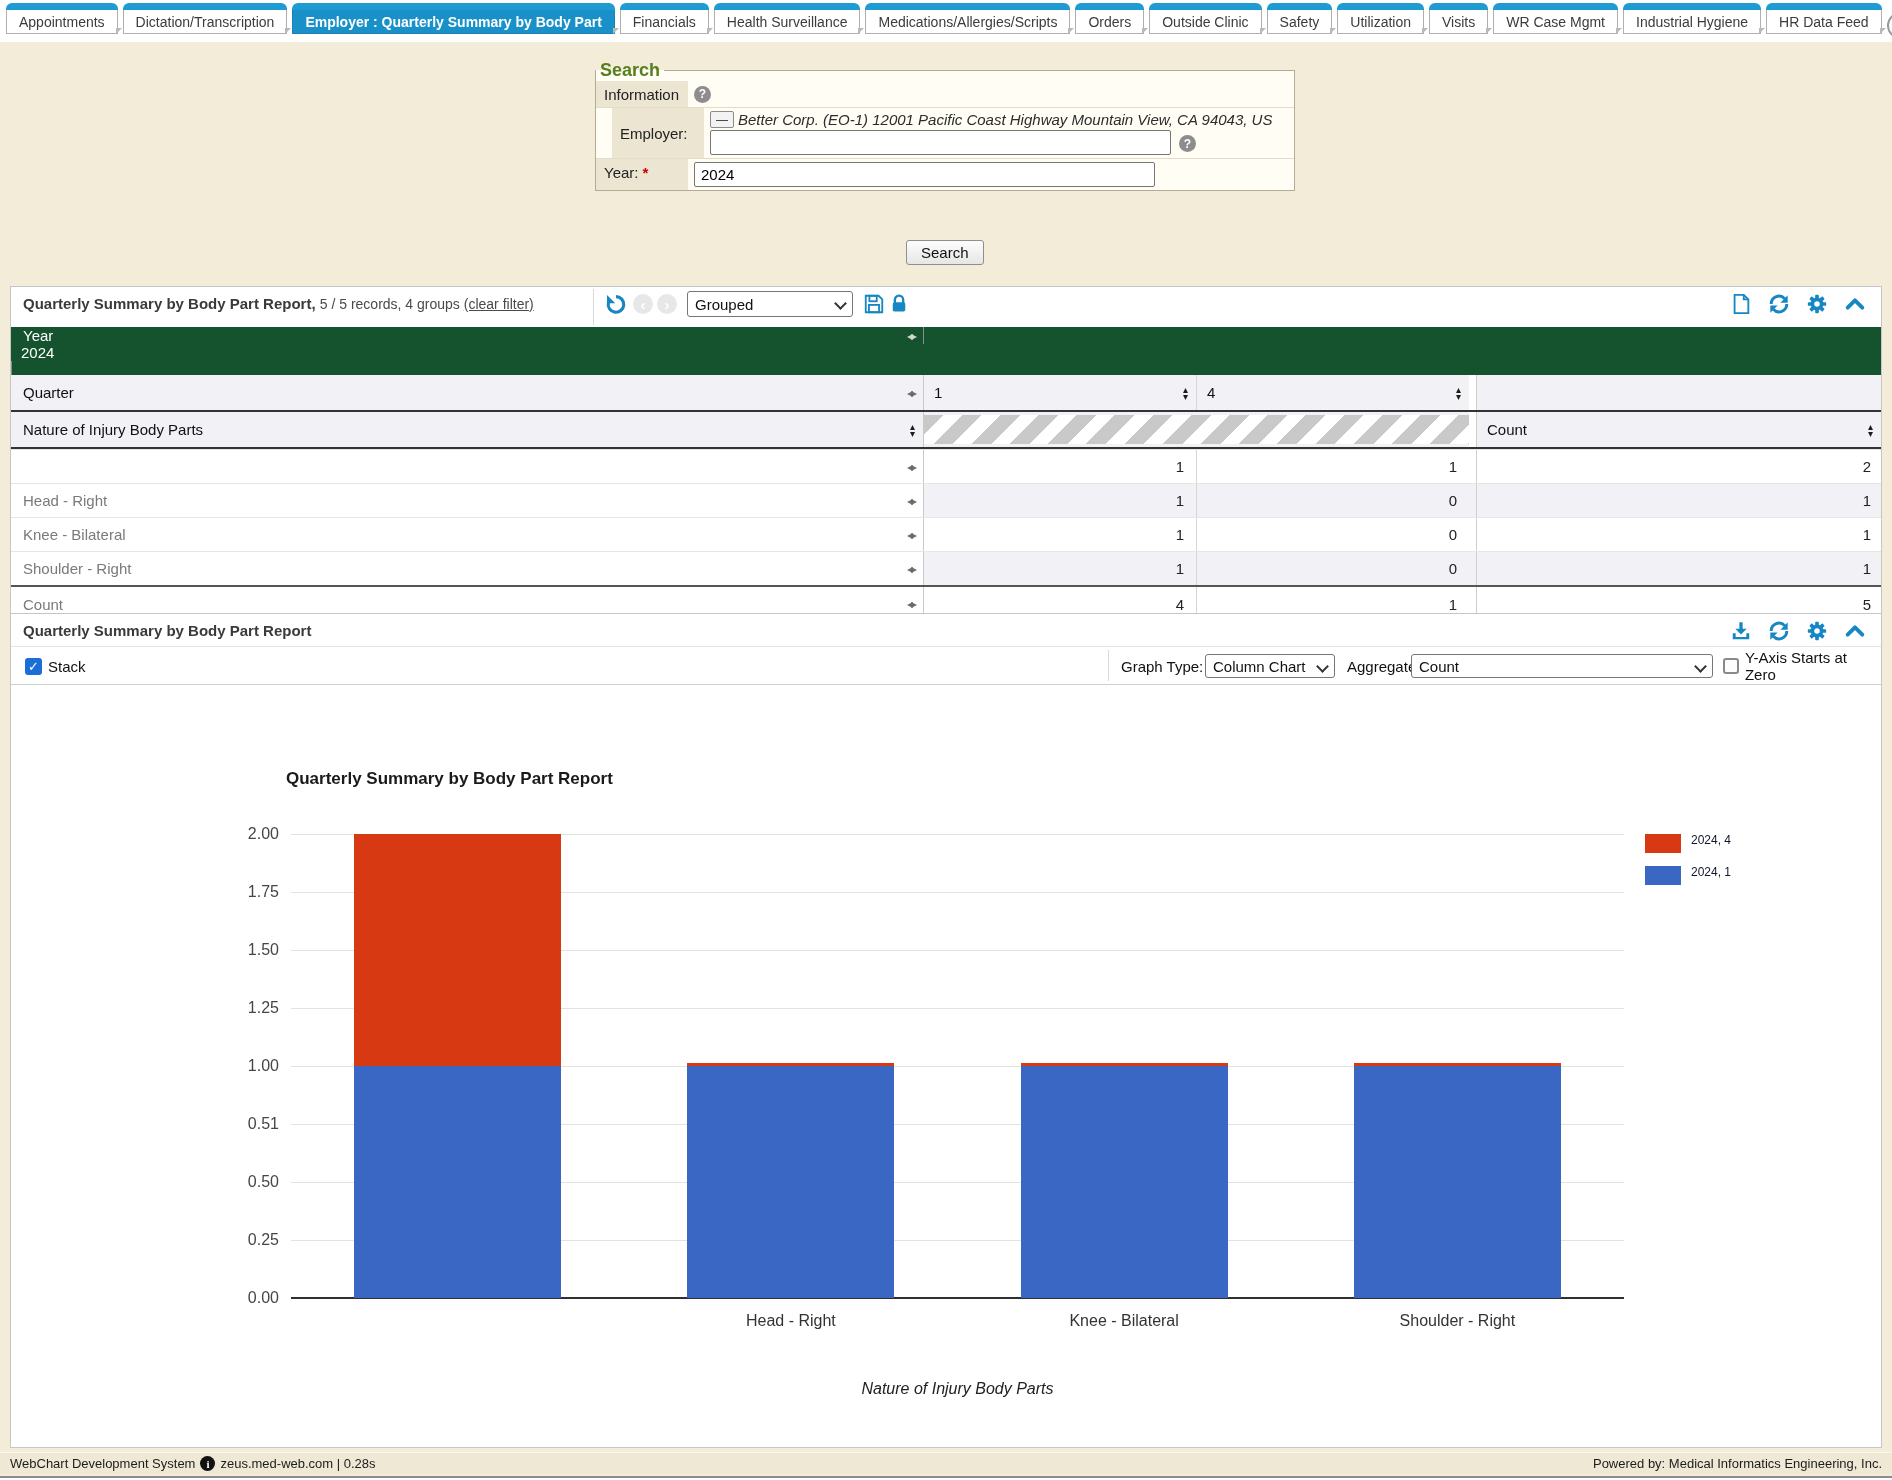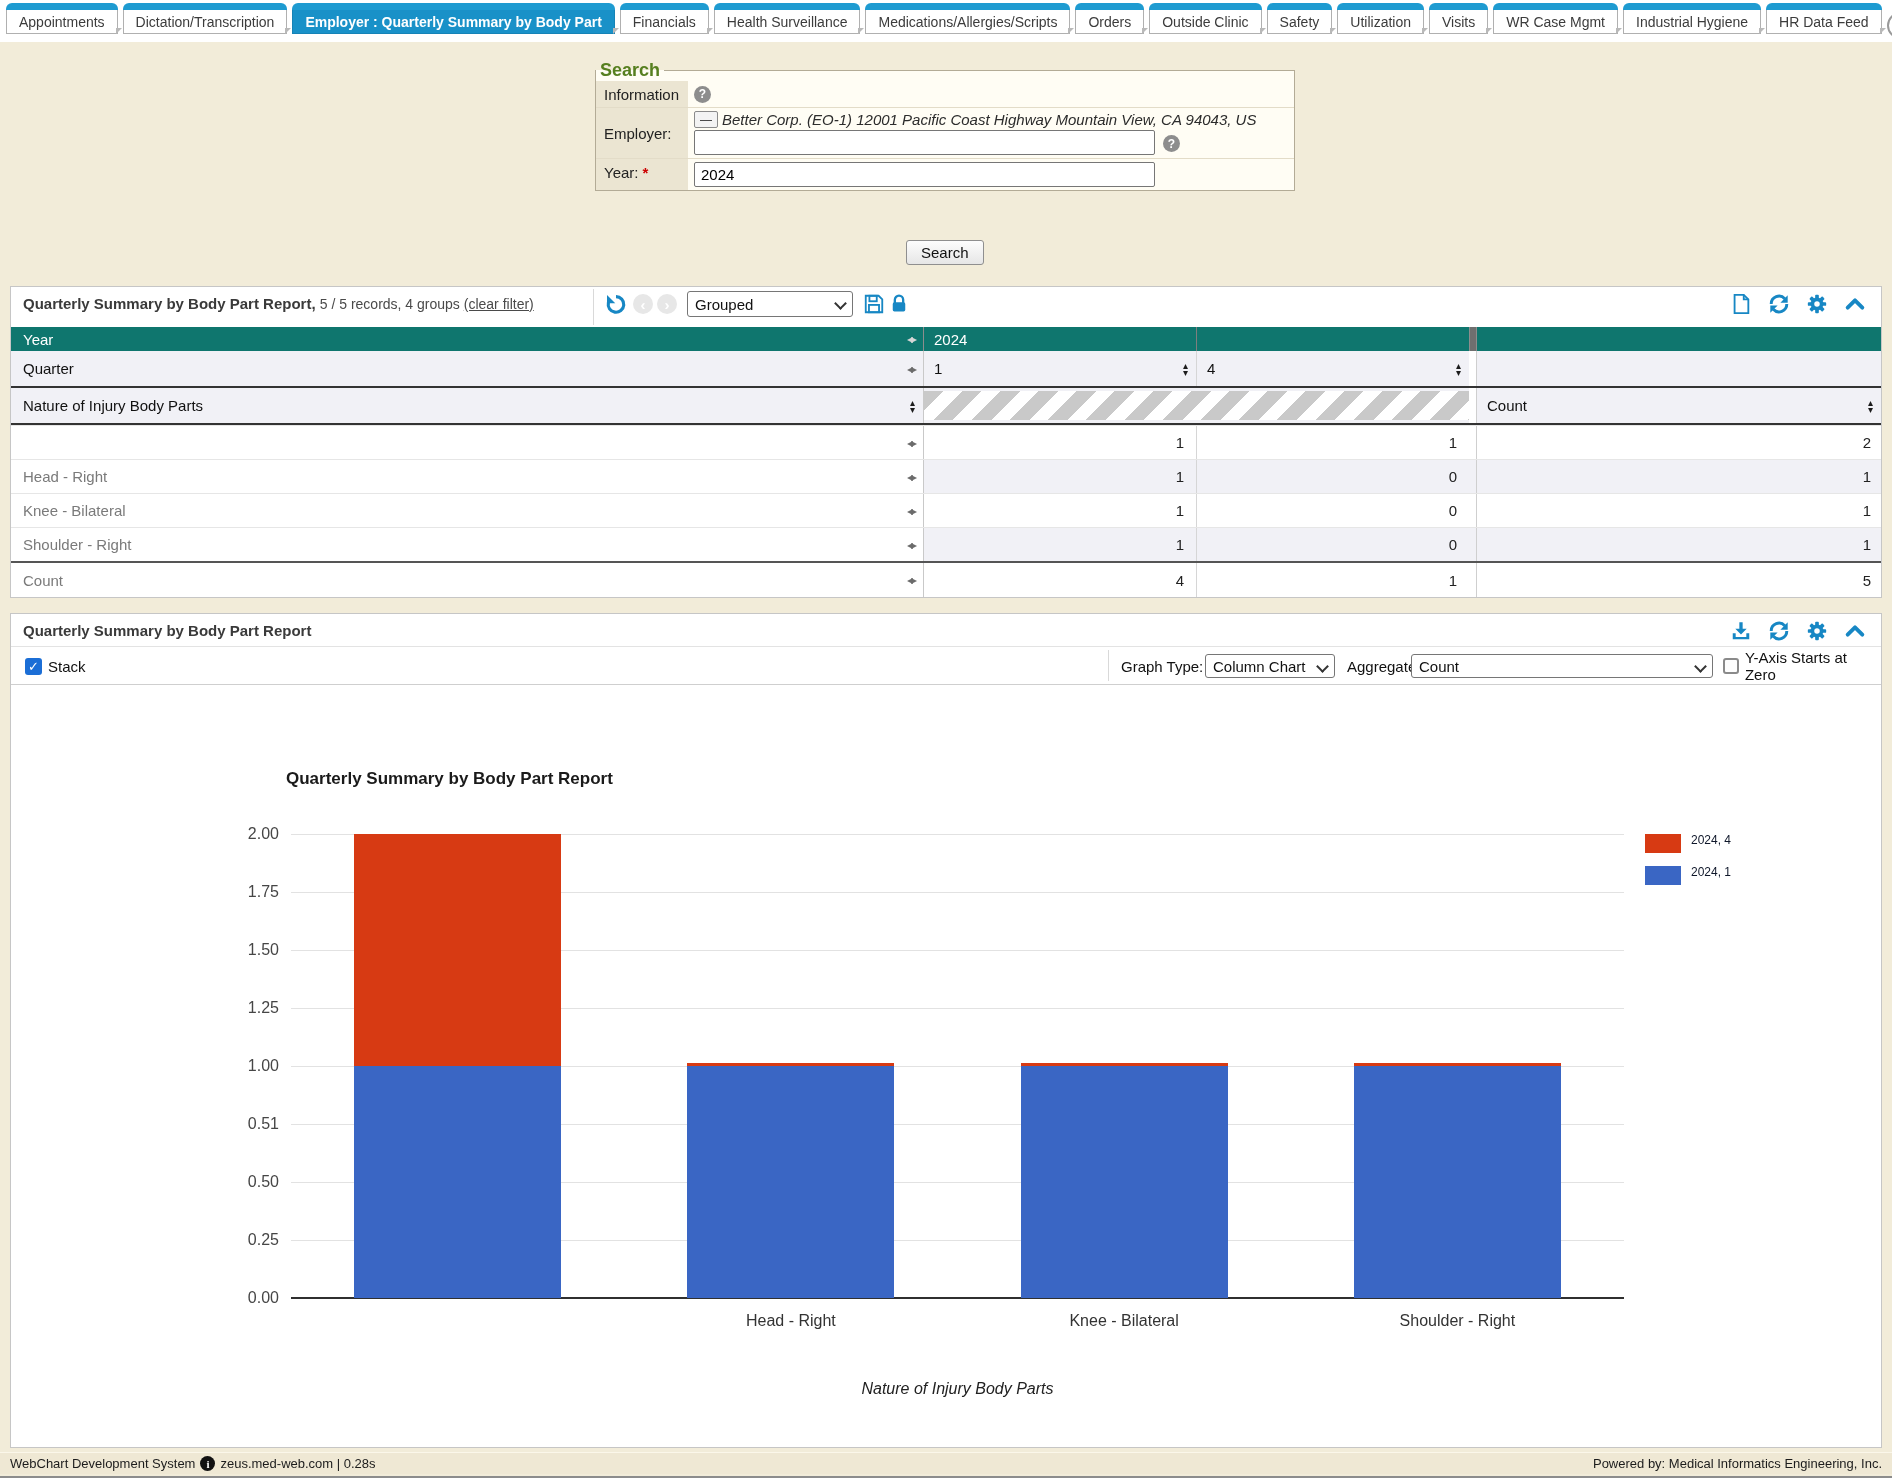--- a/index.html
+++ b/index.html
@@ -58,21 +58,21 @@
   
   .t-row { display:flex; align-items:stretch; font-size:15px; }
   .cell { display:flex; align-items:center; position:relative; }
   .c-label { width:913px; padding-left:12px; border-right:1px solid #c9c9c9; }
   .c-q1 { width:272px; }
   .c-q4 { width:273px; border-left:1px solid #d6d6d6; }
   .c-gap { width:7px; background:#fff; }
   .c-count { flex:1; border-left:1px solid #cfcfcf; }
   .mv { position:absolute; right:8px; font-size:12px; letter-spacing:-2px; color:#6b6b6b; }
   .sortp { position:absolute; right:8px; display:flex; flex-direction:column; line-height:7px; font-size:10px; color:#1c1c1c; }
-  .row-year { height:24px; background:#0f766e; color:#fff; }
+  .row-year { height:48px; background:#14532d; color:#fff;flex-direction:column; }
   .row-year .c-label { border-right-color:#8d8d8d; }
   .row-year .c-q4 { border-left-color:#7e7e7e; }
   .row-year .c-gap { background:#6f6f6f; border-left:1px solid #8d8d8d; }
   .row-year .c-count { border-left-color:#8d8d8d; }
   .row-year .mv { color:#d6d6d6; }
   .row-year .val { padding-left:10px; }
   .row-quarter { height:35px; background:#f1f1f6; color:#111; }
   .row-quarter .c-q1, .row-quarter .c-q4 { padding-left:10px; }
   .row-nature { height:35px; background:#f1f1f6; color:#111; }
   .hatch { background:repeating-linear-gradient(135deg,#c9c9c9 0 14px,#ffffff 14px 27px); width:545px; margin:3px 0; align-self:stretch; }
@@ -168,21 +168,21 @@
   <div class="search-wrap">
     <fieldset class="search-box">
       <legend class="search-legend">Search</legend>
       <div class="f-row">
         <div class="f-label">Information</div>
         <div class="f-field">
           <span class="help">?</span>
         </div>
       </div>
       <div class="f-row" style="min-height:50px;">
-        <div class="f-label" style="display:flex;align-items:center;">Employer:</div>
+        <div class="f-label" style="display:flex;align-items:center;margin-left:16px;">Employer:</div>
         <div class="f-field col">
           <div class="emp-line">
             <button class="minus-btn">—</button>
             <span class="emp-text">Better Corp. (EO-1) 12001 Pacific Coast Highway Mountain View, CA 94043, US</span>
           </div>
           <input class="tx-input emp-input" value="" style="">
           <span class="help emp-help">?</span>
         </div>
       </div>
       <div class="f-row">

